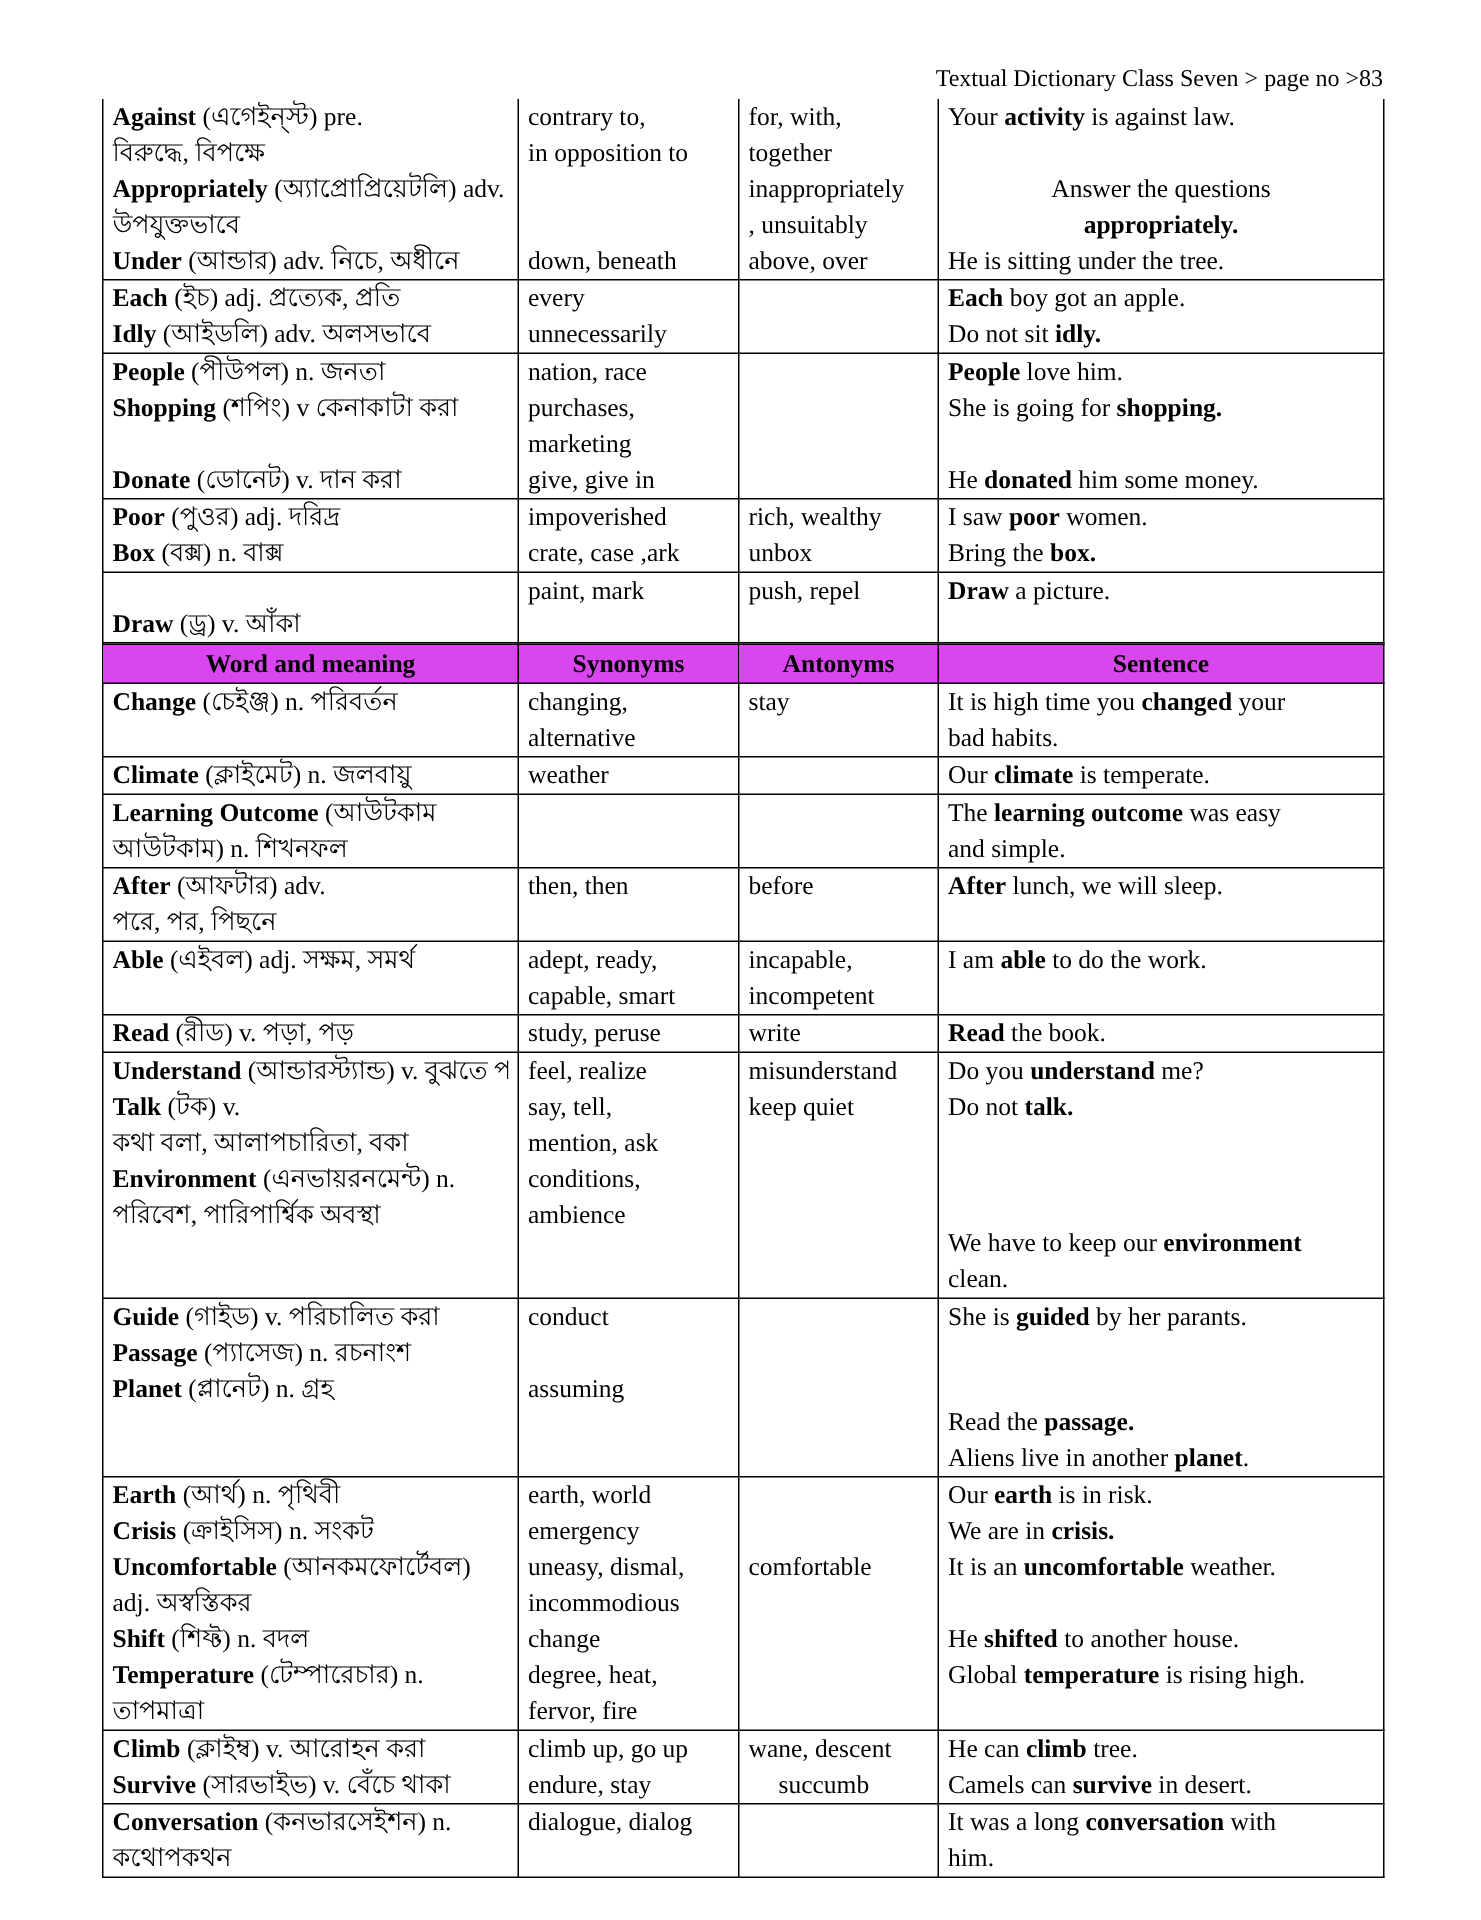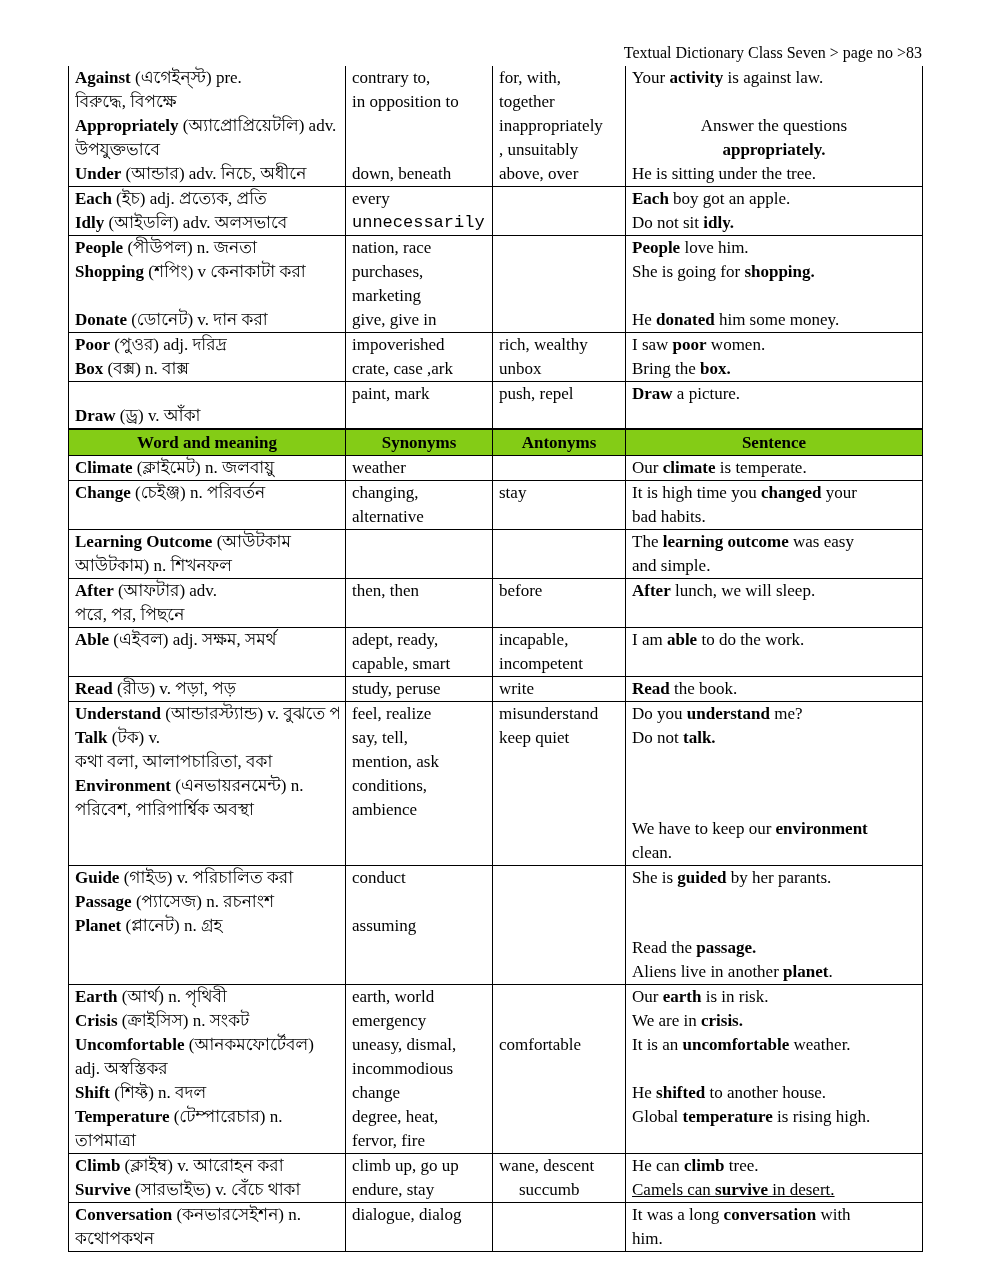--- a/index.html
+++ b/index.html
@@ -20,21 +20,21 @@
     font-size:17px;
   }
   
   #t1 { border-top:0; }
   #t1 tr:first-child td { border-top:none; }
   col.c-word { width:277px; } col.c-syn { width:147px; }
   col.c-ant  { width:133px; } col.c-sent { width:297px; }
   .line { height:24px; line-height:24px; white-space:nowrap; overflow:hidden; }
   .entry { overflow:hidden; }
   table.dict th {
-    background:#84cc16; text-align:center; font-weight:bold;
+    background:#d946ef; text-align:center; font-weight:bold;
     height:25px; line-height:25px; padding:0 2px;
   }
   .banner {
     border:2px solid #000; background:#d4d4d4; margin-top:14px; margin-bottom:10px;
     padding:1px 0;
   }
   .banner-row { position:relative; height:26px; line-height:26px; font-weight:bold; font-size:18px; }
   .banner-label { position:absolute; left:9px; top:0; }
   .banner-title { text-align:center; }
 </style>
@@ -109,21 +109,21 @@
               <div class="line"><b>Each</b> (ইচ) adj. প্রত্যেক, প্রতি</div>
             </div>
             <div class="entry" style="min-height: 24px;">
               <div class="line"><b>Idly</b> (আইডলি) adv. অলসভাবে</div>
             </div>
           </td>
           <td>
             <div class="entry" style="min-height: 24px;">
               <div class="line">every</div>
             </div>
-            <div class="entry" style="min-height: 24px; font-family: Liberation Mono, monospace;">
+            <div class="entry" style="min-height: 24px;">
               <div class="line">unnecessarily</div>
             </div>
           </td>
           <td>
             <div class="entry" style="min-height: 24px;"></div>
             <div class="entry" style="min-height: 24px;"></div>
           </td>
           <td>
             <div class="entry" style="min-height: 24px;">
               <div class="line"><b>Each</b> boy got an apple.</div>
@@ -245,59 +245,59 @@
       <tr>
         <th>Word and meaning</th>
         <th>Synonyms</th>
         <th>Antonyms</th>
         <th>Sentence</th>
       </tr>
     </thead>
     <tbody id="t2-body">
         <tr>
           <td>
-            <div class="entry" style="min-height: 24px;">
-              <div class="line"><b>Climate</b> (ক্লাইমেট) n. জলবায়ু</div>
-            </div>
-          </td>
-          <td>
-            <div class="entry" style="min-height: 24px;">
-              <div class="line">weather</div>
-            </div>
-          </td>
-          <td>
-            <div class="entry" style="min-height: 24px;"></div>
-          </td>
-          <td>
-            <div class="entry" style="min-height: 24px;">
-              <div class="line">Our <b>climate</b> is temperate.</div>
-            </div>
-          </td>
-        </tr>
-        <tr>
-          <td>
             <div class="entry" style="min-height: 48px;">
               <div class="line"><b>Change</b> (চেইঞ্জ) n. পরিবর্তন</div>
             </div>
           </td>
           <td>
             <div class="entry" style="min-height: 48px;">
               <div class="line">changing,</div>
               <div class="line">alternative</div>
             </div>
           </td>
           <td>
             <div class="entry" style="min-height: 48px;">
               <div class="line">stay</div>
             </div>
           </td>
           <td>
             <div class="entry" style="min-height: 48px;">
               <div class="line">It is high time you <b>changed</b> your</div>
               <div class="line">bad habits.</div>
+            </div>
+          </td>
+        </tr>
+        <tr>
+          <td>
+            <div class="entry" style="min-height: 24px;">
+              <div class="line"><b>Climate</b> (ক্লাইমেট) n. জলবায়ু</div>
+            </div>
+          </td>
+          <td>
+            <div class="entry" style="min-height: 24px;">
+              <div class="line">weather</div>
+            </div>
+          </td>
+          <td>
+            <div class="entry" style="min-height: 24px;"></div>
+          </td>
+          <td>
+            <div class="entry" style="min-height: 24px;">
+              <div class="line">Our <b>climate</b> is temperate.</div>
             </div>
           </td>
         </tr>
         <tr>
           <td>
             <div class="entry" style="min-height: 48px;">
               <div class="line"><b>Learning Outcome</b> (আউটকাম</div>
               <div class="line">আউটকাম) n. শিখনফল</div>
             </div>
           </td>
@@ -558,21 +558,21 @@
               <div class="line">wane, descent</div>
             </div>
             <div class="entry" style="min-height: 24px; margin-left: 20px;">
               <div class="line">succumb</div>
             </div>
           </td>
           <td>
             <div class="entry" style="min-height: 24px;">
               <div class="line">He can <b>climb</b> tree.</div>
             </div>
-            <div class="entry" style="min-height: 24px; text-decoration: underline;">
+            <div class="entry" style="min-height: 24px;">
               <div class="line">Camels can <b>survive</b> in desert.</div>
             </div>
           </td>
         </tr>
         <tr>
           <td>
             <div class="entry" style="min-height: 48px;">
               <div class="line"><b>Conversation</b> (কনভারসেইশন) n.</div>
               <div class="line">কথোপকথন</div>
             </div>

